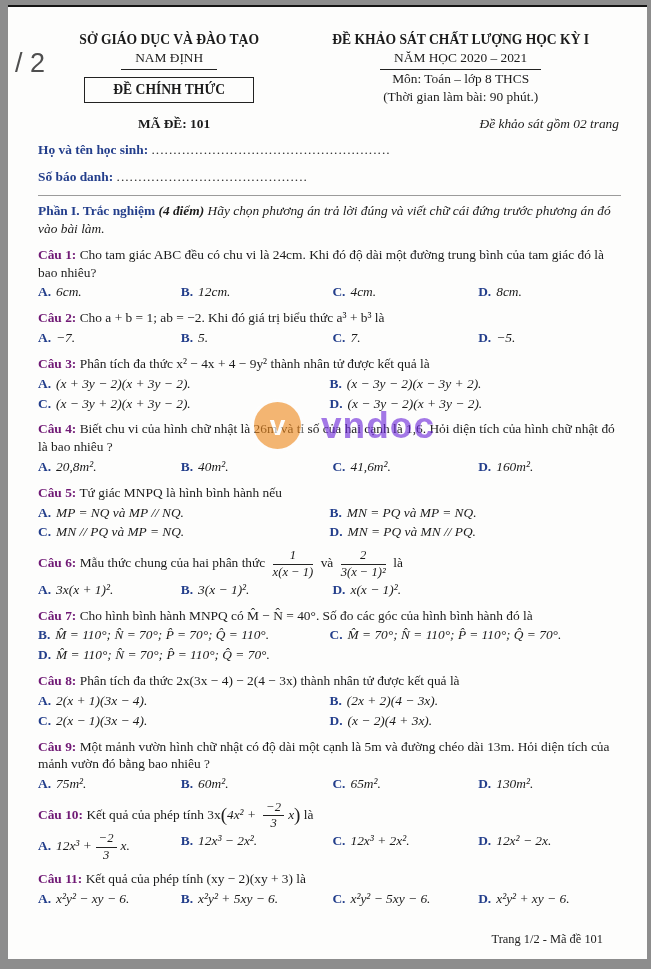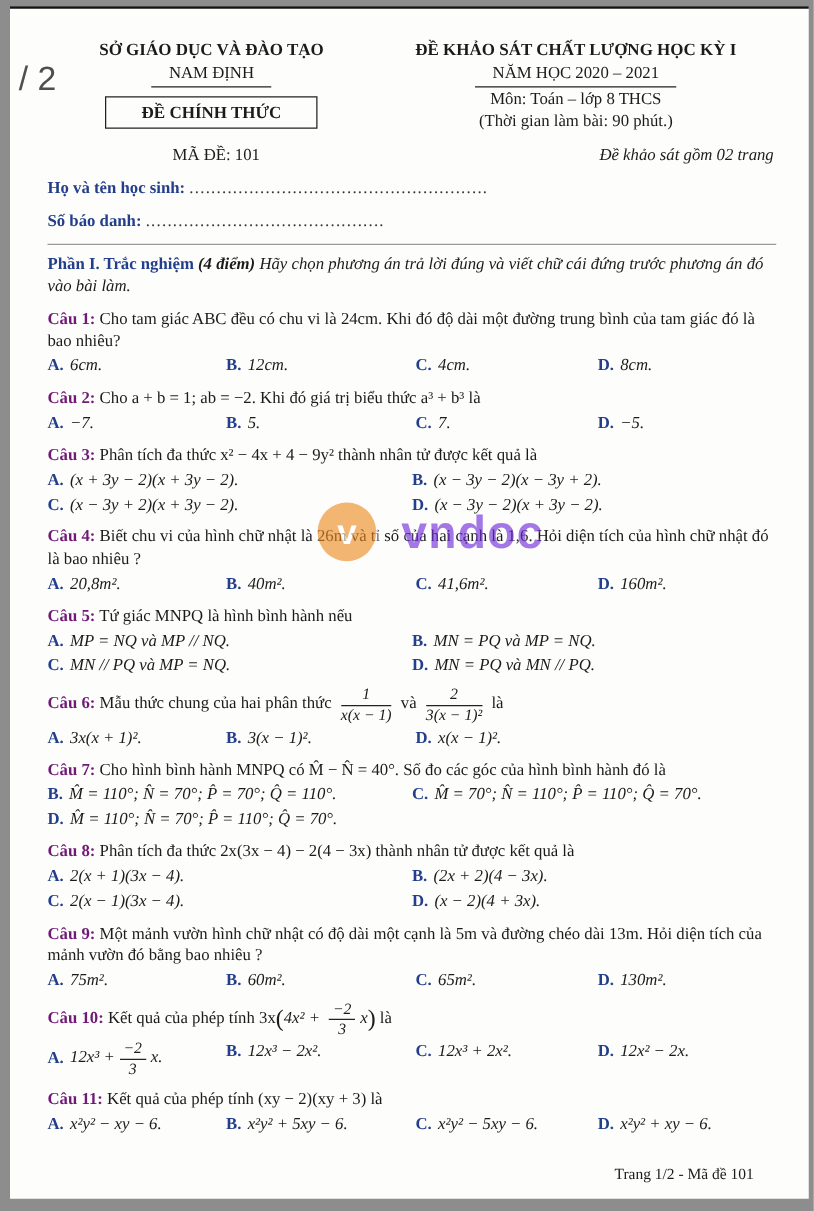--- a/index.html
+++ b/index.html
@@ -12,28 +12,28 @@
   .page {
     position:absolute; left:8px; top:5px; width:639px; height:954px;
     background:#fdfdfc; border-top:2px solid #141414;
     padding:24px 26px 10px 30px; color:#1b1b1b;
     font-size:13.4px; line-height:1.33; overflow:hidden;
   }
   .pager {
     position:absolute; left:15px; top:48px; z-index:3;
     font-family:"Liberation Sans", sans-serif; font-size:27px; color:#4f4f4f;
   }
-  .hdr { display:flex; }
+  .hdr { display:flex;justify-content:flex-end; }
   .hL { width:45%; text-align:center; }
   .hR { width:55%; text-align:center; }
   .hT { font-weight:700; font-size:13.6px; }
   .hU { font-weight:400; display:inline-block; border-bottom:1.4px solid #222; padding:0 14px 2px; }
   .stamp { display:inline-block; border:1.3px solid #222; padding:3px 28px; font-weight:700; margin-top:7px; font-size:13.6px; }
   .codeRow { display:flex; justify-content:space-between; align-items:baseline; margin-top:9px; }
-  .code { font-weight:400; margin-left:100px; }
+  .code { font-weight:700; margin-left:100px; }
   .pagesNote { font-style:italic; margin-right:2px; }
   .stu { margin-top:9px; }
   .lblBlue { color:#233e8b; font-weight:700; }
   .dots { color:#333; letter-spacing:1px; }
   .sep { border:none; border-top:1px solid #9b9b9b; margin:9px 0 6px; }
   .sec { margin:0; }
   .sec .instr { font-style:italic; }
   .q { margin-top:8px; }
   .qt { margin:0; }
   .ql { color:#701a75; font-weight:700; }

